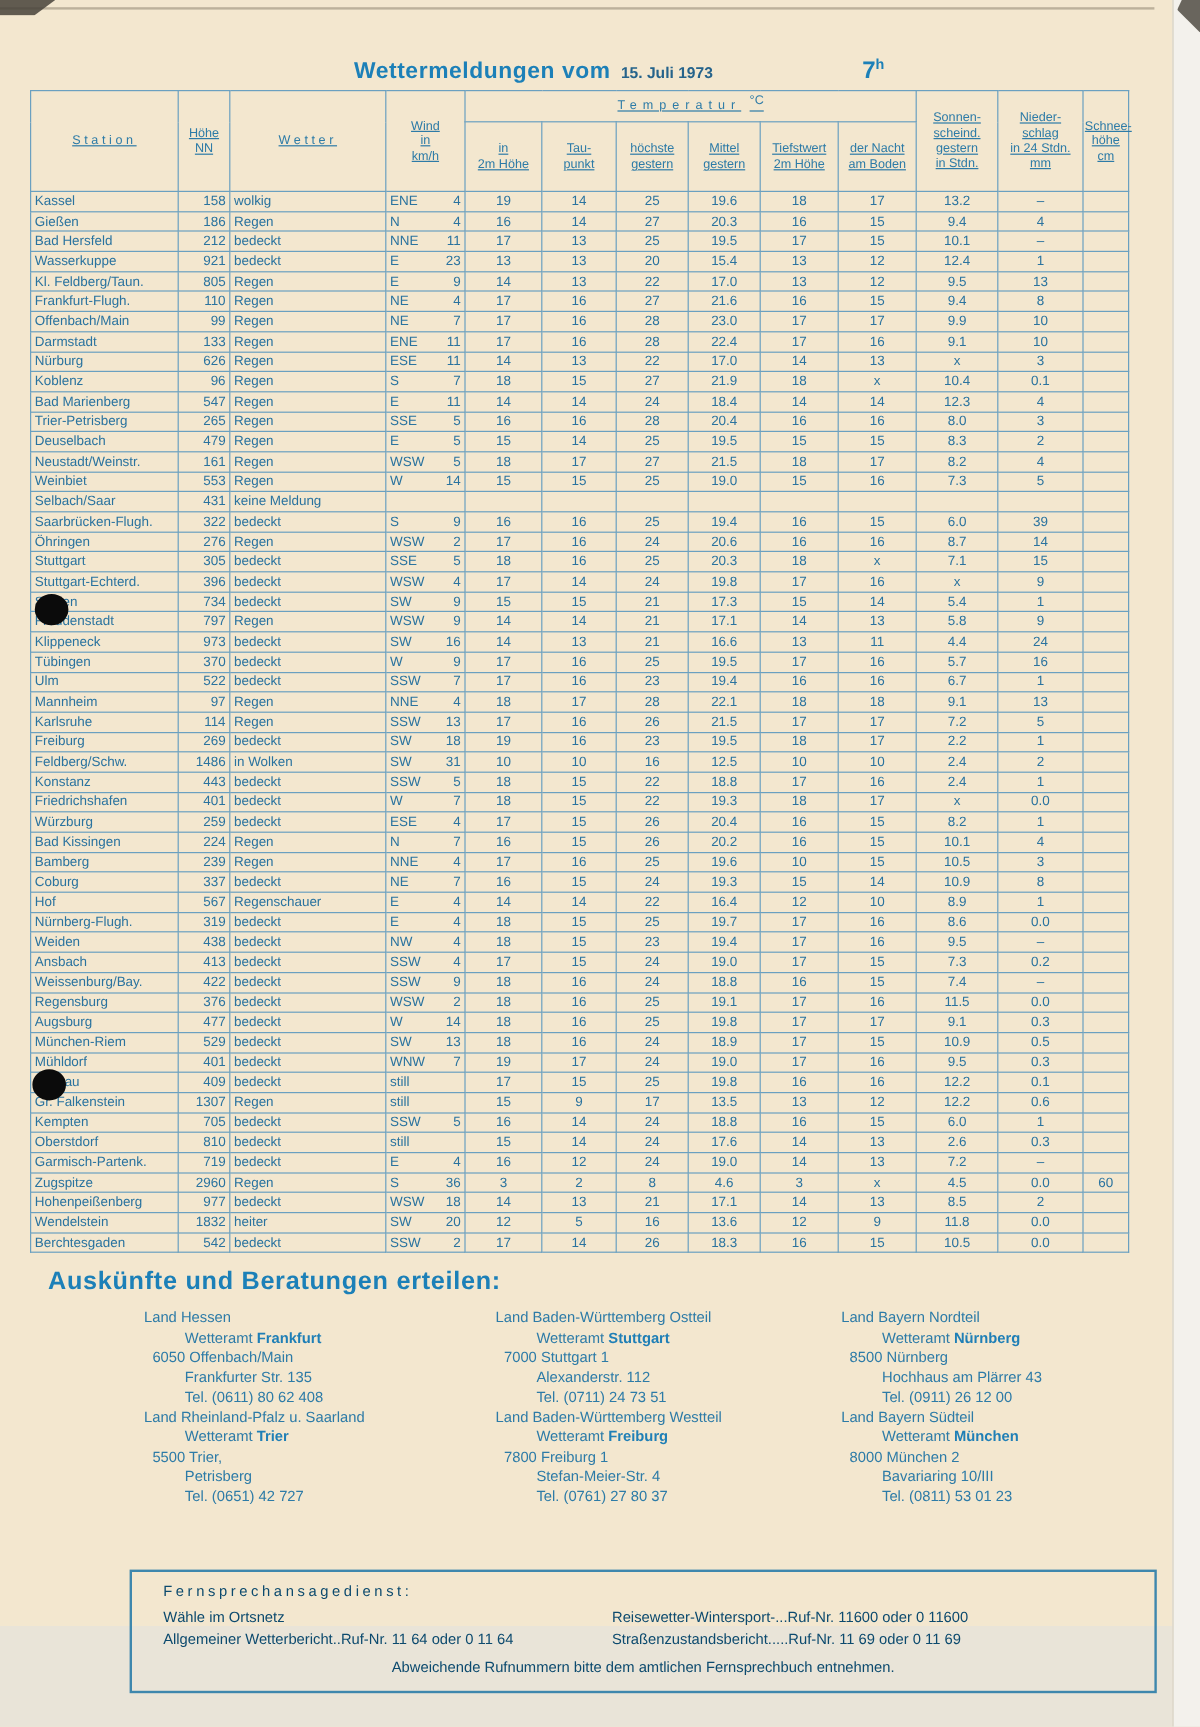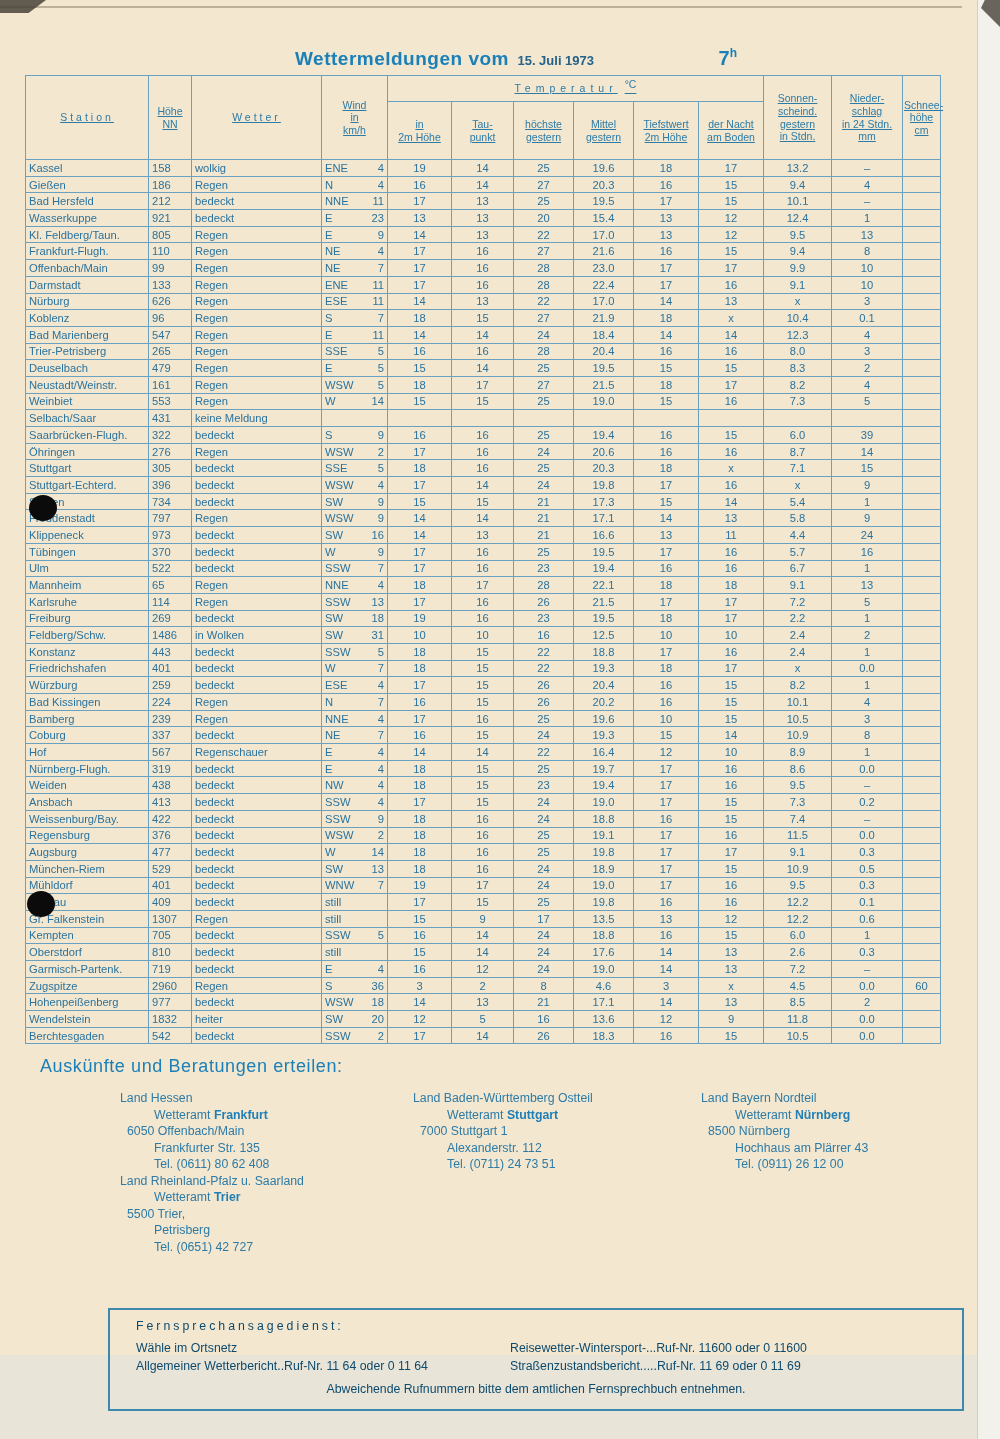--- a/index.html
+++ b/index.html
@@ -40,29 +40,29 @@
   .th-station,.th-wetter{text-align:left;padding-left:6px;letter-spacing:3px;}
   .th-group{border-bottom:none;}
   .hr2 th{border-top:none;}
   .tg{letter-spacing:5px;}
   .tu{margin-left:7px;position:relative;top:-4px;letter-spacing:0;}
   .wx td{
     color:#2a739f;font-size:11.2px;height:15.7px;vertical-align:middle;
     padding:0 3px;white-space:nowrap;overflow:hidden;
   }
   .c-station{text-align:left;padding-left:5px;}
-  .c-hoehe{text-align:left;padding-right:7px;}
+  .c-hoehe{text-align:right;padding-right:7px;}
   .c-wetter{text-align:left;padding-left:8px;}
   .c-wind .wind-wrap{display:flex;justify-content:space-between;}
   .c-num{text-align:center;}
 
   
   .contacts-heading{
     position:absolute;left:40px;top:1056px;
-    font-size:18px;font-weight:normal;letter-spacing:.6px;color:#1c80b8;
+    font-size:21px;font-weight:bold;letter-spacing:.6px;color:#1c80b8;
   }
   .contacts{
     position:absolute;left:120px;top:1090px;width:845px;
     display:grid;grid-template-columns:293px 288px 264px;
     color:#2d7ba7;font-size:12.3px;line-height:16.5px;
   }
   .contact-block .ln{white-space:nowrap;}
   .ln-amt,.ln-street,.ln-tel{margin-left:34px;}
   .ln-postal{margin-left:7px;}
   .b{font-weight:bold;color:#1f7fb6;}
@@ -642,21 +642,21 @@
     <td class="c-num">23</td>
     <td class="c-num">19.4</td>
     <td class="c-num">16</td>
     <td class="c-num">16</td>
     <td class="c-num">6.7</td>
     <td class="c-num">1</td>
     <td class="c-num"></td>
   </tr>
         <tr>
     <td class="c-station">Mannheim</td>
-    <td class="c-hoehe">65</td>
+    <td class="c-hoehe">97</td>
     <td class="c-wetter">Regen</td>
     <td class="c-wind">
       <div class="wind-wrap">
         <span>NNE</span>
         <span>4</span>
       </div>
     </td>
     <td class="c-num">18</td>
     <td class="c-num">17</td>
     <td class="c-num">28</td>
@@ -1234,20 +1234,34 @@
       <div class="ln ln-street">Hochhaus am Plärrer 43</div>
       <div class="ln ln-tel">Tel. (0911) 26 12 00</div>
     </div>
     <div class="contact-block">
       <div class="ln ln-region">Land Rheinland-Pfalz u. Saarland</div>
       <div class="ln ln-amt"><span>Wetteramt </span><span class="b">Trier</span></div>
       <div class="ln ln-postal">5500 Trier,</div>
       <div class="ln ln-street">Petrisberg</div>
       <div class="ln ln-tel">Tel. (0651) 42 727</div>
     </div>
+    <div class="contact-block">
+      <div class="ln ln-region">Land Baden-Württemberg Westteil</div>
+      <div class="ln ln-amt"><span>Wetteramt </span><span class="b">Freiburg</span></div>
+      <div class="ln ln-postal">7800 Freiburg 1</div>
+      <div class="ln ln-street">Stefan-Meier-Str. 4</div>
+      <div class="ln ln-tel">Tel. (0761) 27 80 37</div>
+    </div>
+    <div class="contact-block">
+      <div class="ln ln-region">Land Bayern Südteil</div>
+      <div class="ln ln-amt"><span>Wetteramt </span><span class="b">München</span></div>
+      <div class="ln ln-postal">8000 München 2</div>
+      <div class="ln ln-street">Bavariaring 10/III</div>
+      <div class="ln ln-tel">Tel. (0811) 53 01 23</div>
+    </div>
   </div>
 
   <div class="psbox">
     <div class="abs ps-heading">Fernsprechansagedienst:</div>
     <div class="abs ps-l0">Wähle im Ortsnetz</div>
     <div class="abs ps-l1">Allgemeiner Wetterbericht..Ruf-Nr. 11 64 oder 0 11 64</div>
     <div class="abs ps-r0">Reisewetter-Wintersport-...Ruf-Nr. 11600 oder 0 11600</div>
     <div class="abs ps-r1">Straßenzustandsbericht.....Ruf-Nr. 11 69 oder 0 11 69</div>
     <div class="abs ps-note">Abweichende Rufnummern bitte dem amtlichen Fernsprechbuch entnehmen.</div>
   </div>

